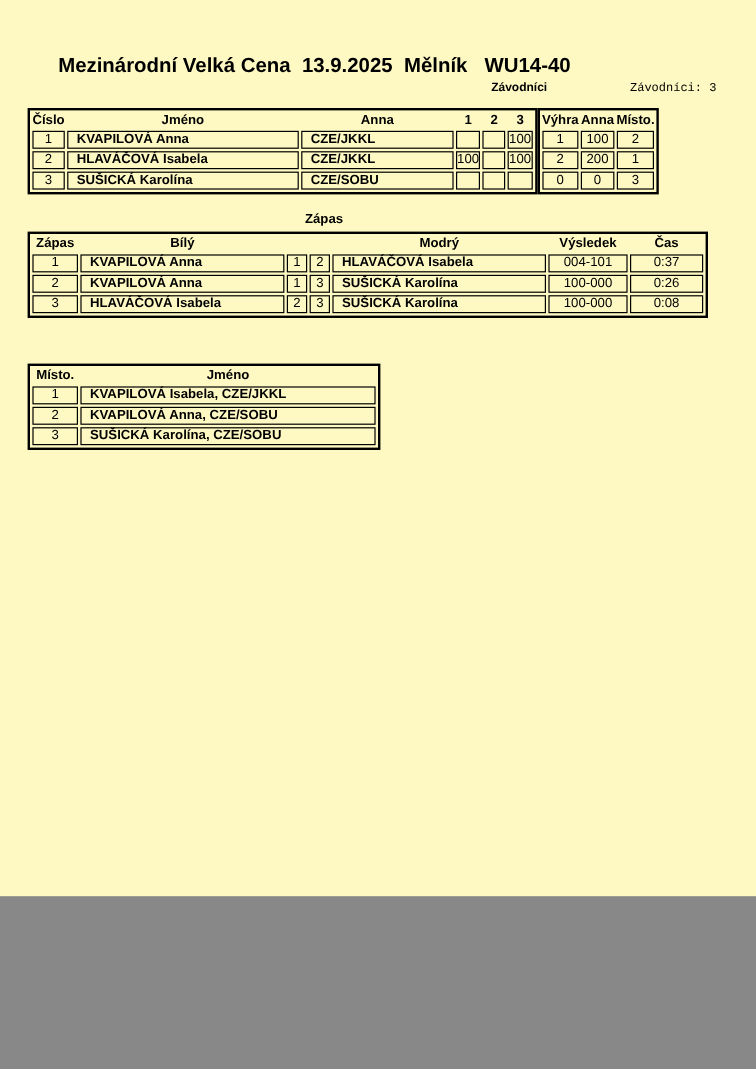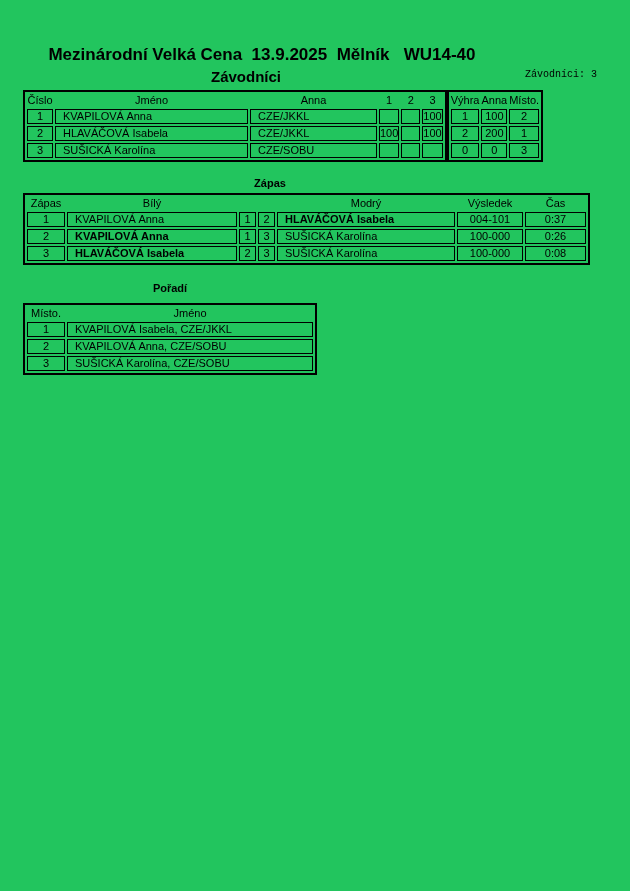--- a/index.html
+++ b/index.html
@@ -1,62 +1,62 @@
 <!DOCTYPE html>
 <html><head>
 <meta charset="utf-8">
 <style>
   html, body { margin: 0; padding: 0; background: #888; }
   .page {
     position: relative;
-    width: 630px; height: 891px;
-    background: #22c55e;
+    width: 630px; height: 747px;
+    background: #fef9c3;
     font-family: "Liberation Sans", "DejaVu Sans", sans-serif;
     color: #000;
     overflow: hidden;
     margin: 0 auto;
   }
   .title-wrap {
     position: absolute; top: 45px; left: 0; width: 524px;
     text-align: center;
   }
   .page-title {
     font-size: 17px; font-weight: bold; white-space: pre;
   }
   .subhead {
-    position: absolute; top: 68px; left: 26px; width: 440px;
-    text-align: center; font-size: 15px; font-weight: bold;
+    position: absolute; top: 68px; left: 16px; width: 440px;
+    text-align: right; font-size: 10px; font-weight: bold;
   }
   .count-label {
     position: absolute; top: 69px; left: 413px; width: 184px;
     text-align: right; font-size: 10px; font-family: Liberation Mono, monospace;
   }
   .sec-title {
     position: absolute; text-align: center;
     font-size: 11px; font-weight: bold;
   }
   .sec-zapas  { top: 177px; left: 23px; width: 494px; }
   .sec-poradi { top: 282px; left: 23px; width: 294px; }
 
   .tbl {
     border-collapse: separate; border-spacing: 2px;
     border: 2px solid #000;
     table-layout: fixed;
     font-size: 11px; line-height: 13px;
   }
   .tbl th {
     padding: 0; border: none; height: 13px;
-    font-weight: normal; text-align: center;
+    font-weight: bold; text-align: center;
     white-space: nowrap; overflow: visible;
   }
   .tbl td {
     padding: 0; border: 1px solid #000; height: 13px;
     text-align: center; white-space: nowrap; overflow: visible;
   }
-  .tbl td.name { text-align: left; padding-left: 7px; }
+  .tbl td.name { text-align: left; padding-left: 7px; font-weight: bold; }
   .bold { font-weight: bold; }
 
   .t1-group { position: absolute; top: 90px; left: 23px; display: flex; align-items: stretch; }
   .t2 { position: absolute; top: 193px; left: 23px; }
   .t3 { position: absolute; top: 303px; left: 23px; }
 </style>
 </head>
 <body>
 
 <div class="page">
@@ -190,21 +190,20 @@
       <td class="name bold">HLAVÁČOVÁ Isabela</td>
       <td>2</td>
       <td>3</td>
       <td class="name">SUŠICKÁ Karolína</td>
       <td>100-000</td>
       <td>0:08</td>
     </tr>
   </tbody>
     </table>
 
-  <div class="sec-title sec-poradi">Pořadí</div>
 
   <table class="tbl t3">
     <colgroup>
       <col style="width:38px">
         <col style="width:246px">
     </colgroup>
     <tbody>
         <tr>
       <th>Místo.</th>
       <th>Jméno</th>

